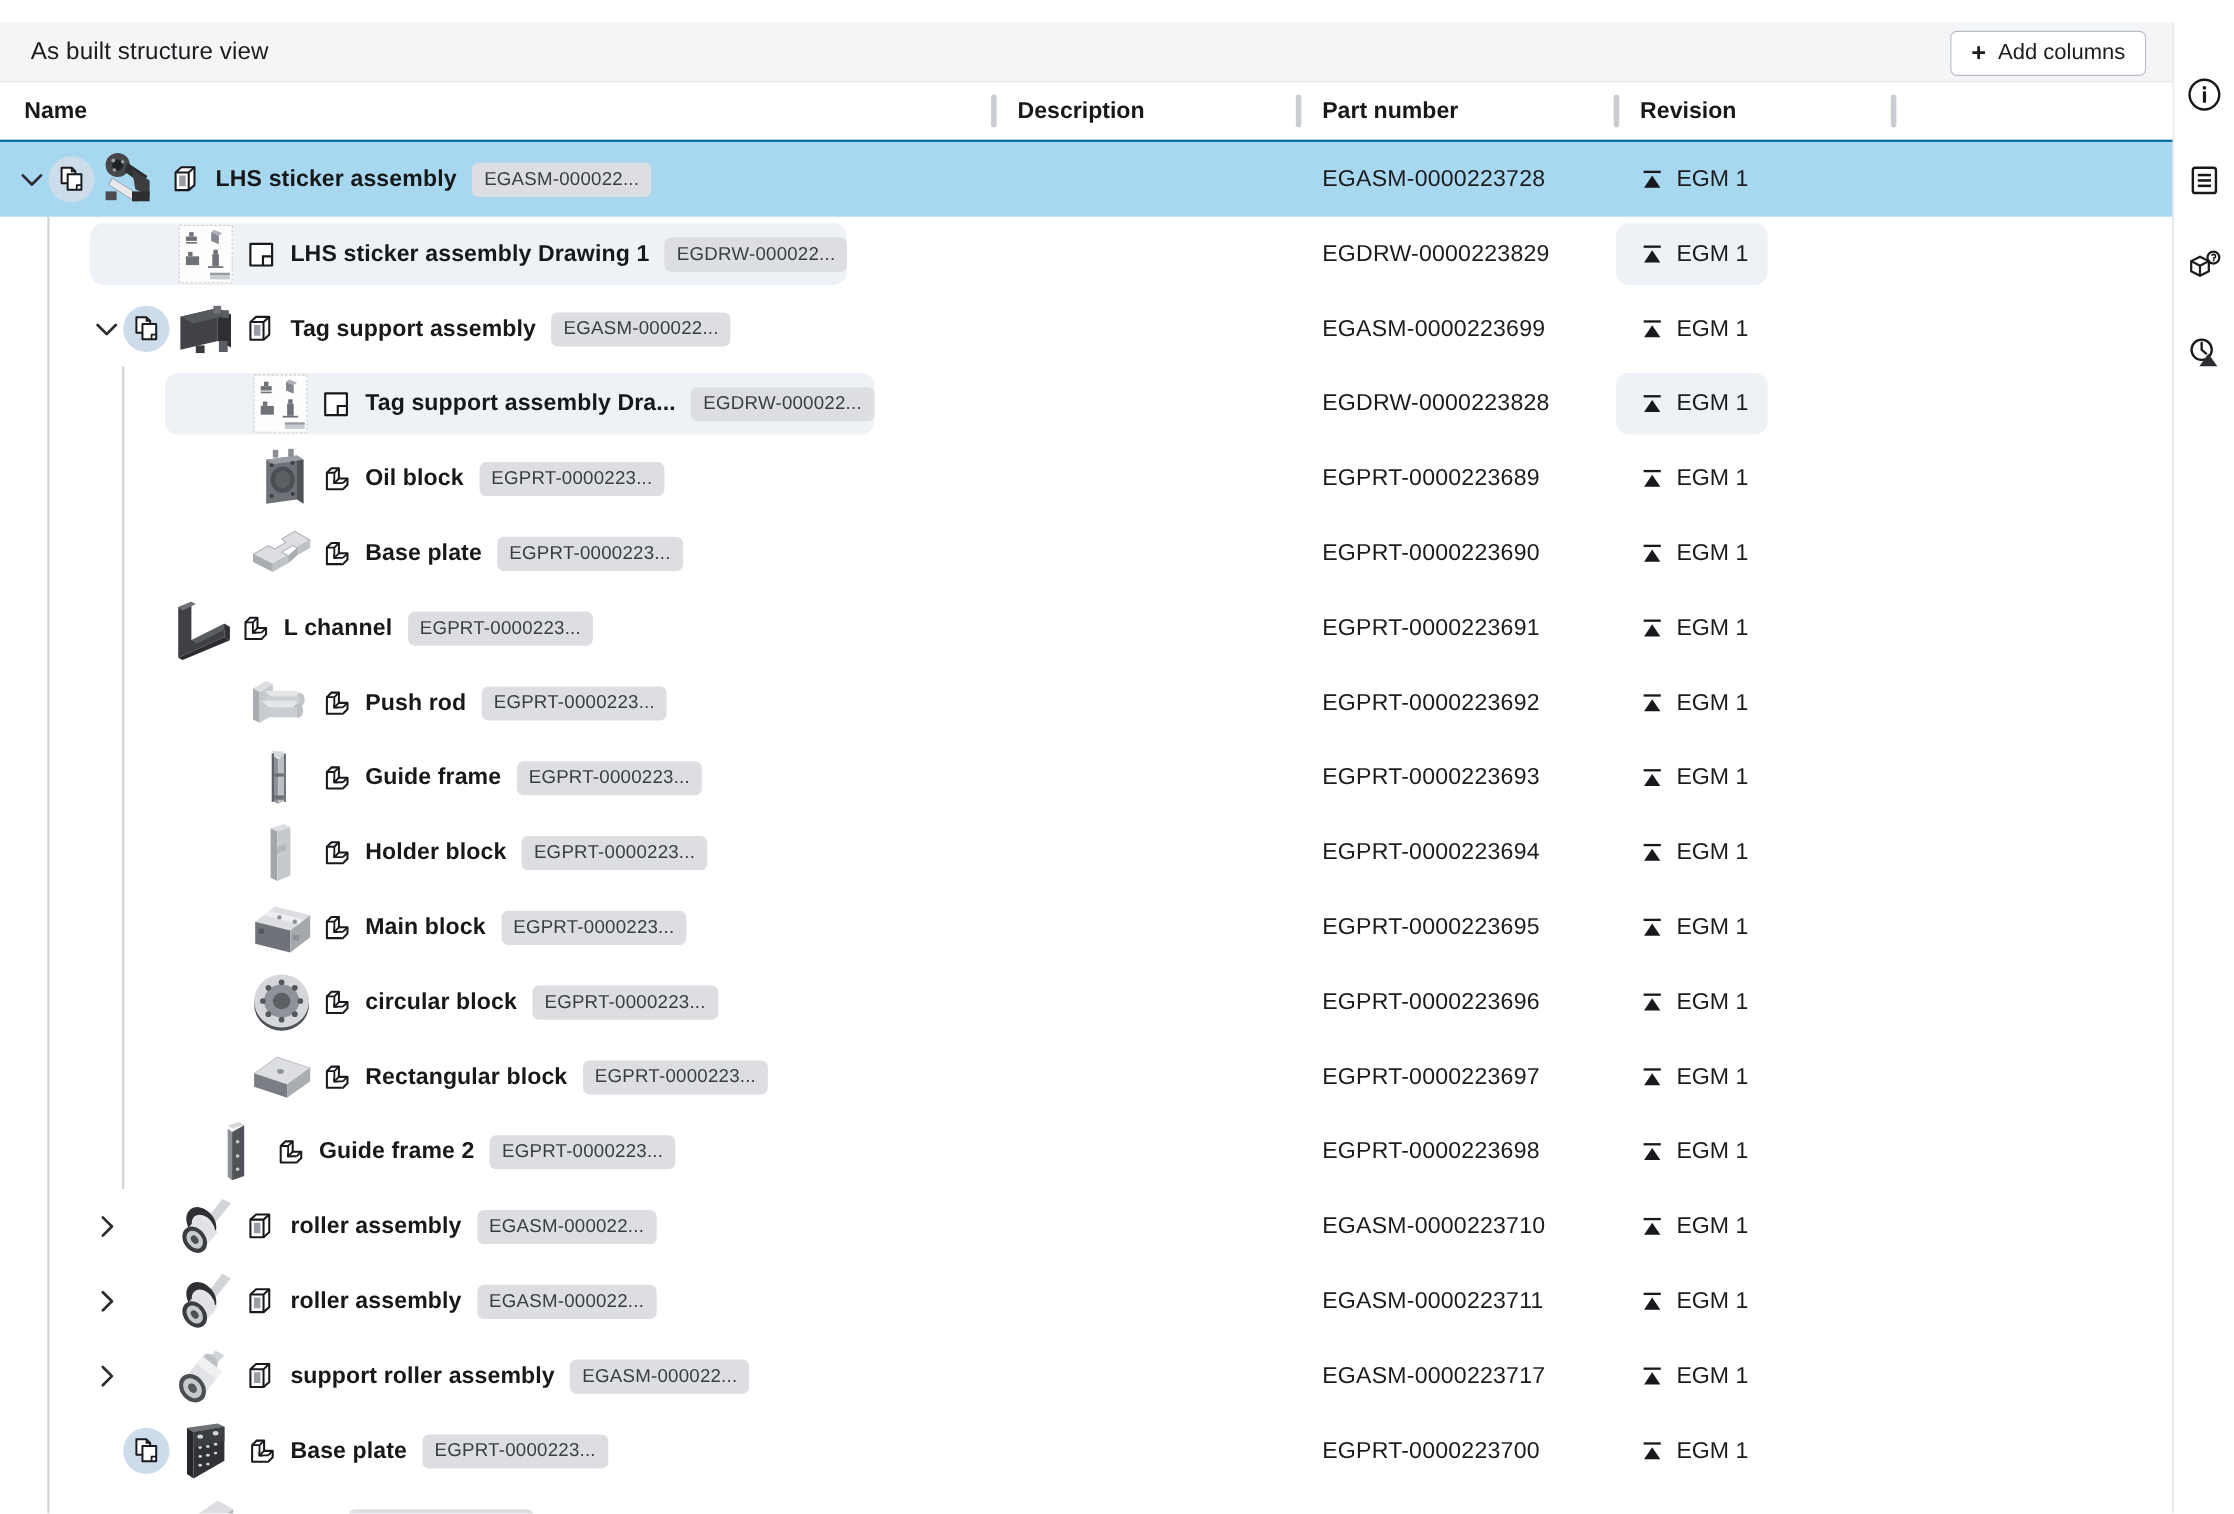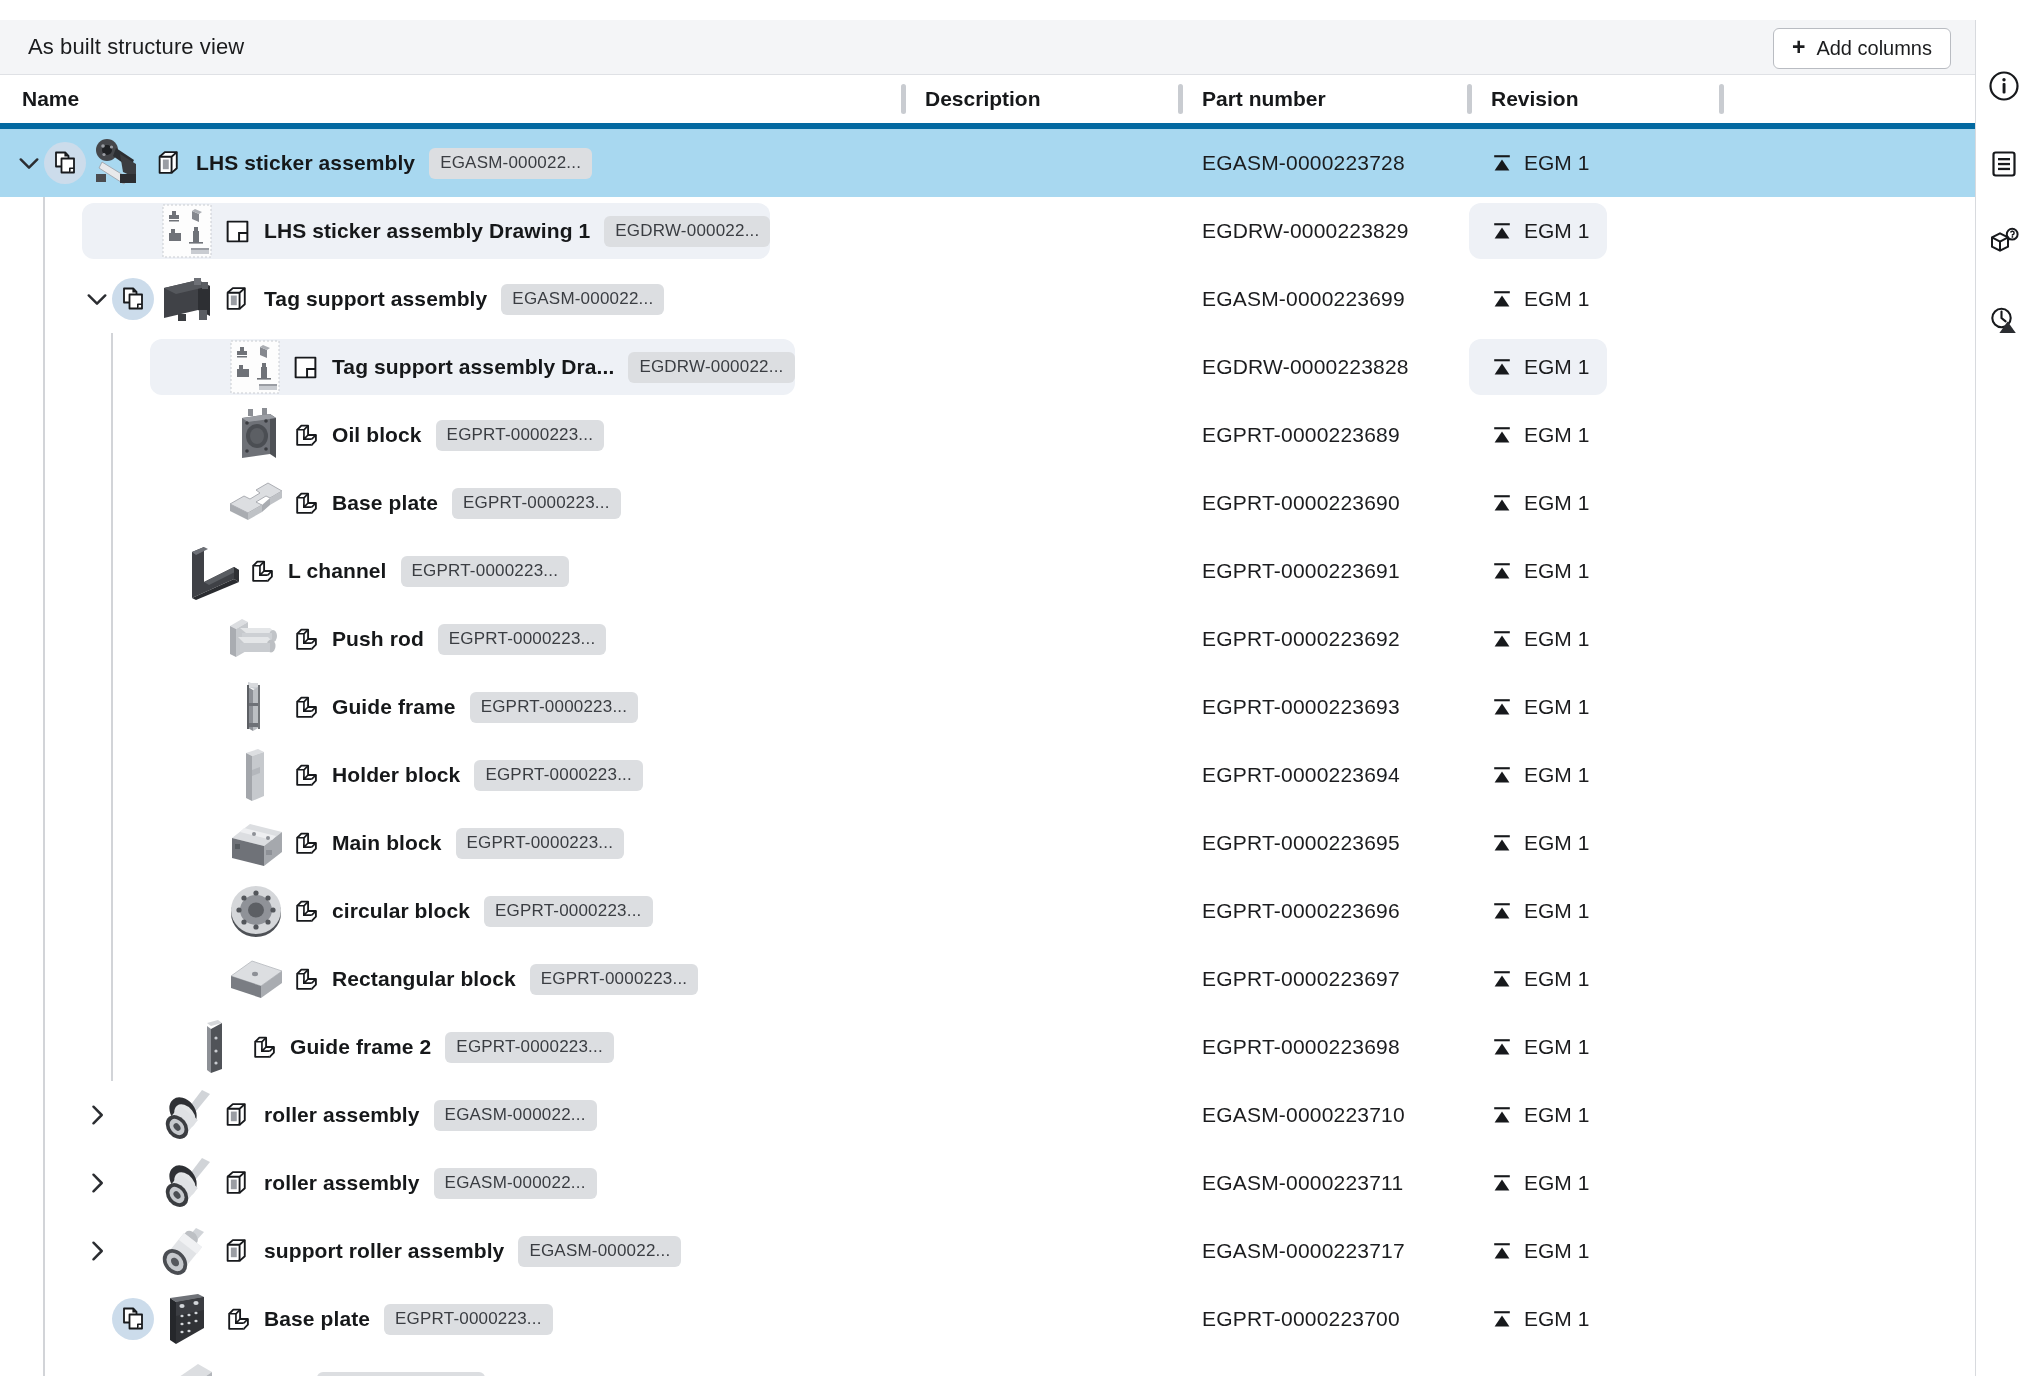--- a/index.html
+++ b/index.html
@@ -64,21 +64,21 @@
     line-height: 1;
     font-weight: 700;
     margin-top: -2px;
   }
 
   
   .table-head {
     height: 54px;
     min-height: 54px;
     background: #ffffff;
-    border-bottom: 6px solid #0369a1;
+    border-bottom: 2px solid #0369a1;
     display: flex;
     align-items: flex-start;
     position: relative;
   }
   .th {
     font-size: 21px;
     font-weight: 700;
     color: #16181a;
     position: relative;
     height: 100%;
@@ -572,21 +572,21 @@
             <span class="rev-inner">
               <svg width="22" height="22" viewBox="0 0 22 22">
                 <rect x="3.2" y="3.2" width="15.6" height="2.1" fill="#17191c"></rect>
                 <path d="M11 7.6 L18.4 18.6 H3.6 Z" fill="#17191c"></path>
               </svg>
               <span>EGM 1</span>
             </span>
           </div>
         </div>
         <div class="row">
-          <div class="cell-name" style="padding-left:106px">
+          <div class="cell-name" style="padding-left:76px">
             <div class="namecell-inner">
               <span class="chev"></span>
               <span class="copybadge blank"></span>
               <span class="thumb">
                 <svg width="62" height="58" viewBox="0 0 60 58">
                   <g>
                     <path d="M10 10 L22 5 L22 40 L52 25 L52 37 L10 56 Z" fill="#3f4146"></path>
                     <path d="M10 10 L22 5 L26 7 L14 13 Z" fill="#6e7177"></path>
                     <path d="M22 40 L52 25 L57 28 L27 43 Z" fill="#5a5d62"></path>
                     <path d="M52 25 L57 28 L57 40 L52 37 Z" fill="#2e3034"></path>

